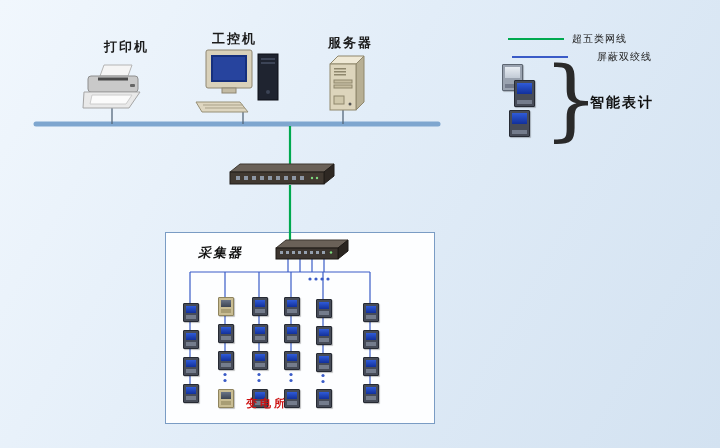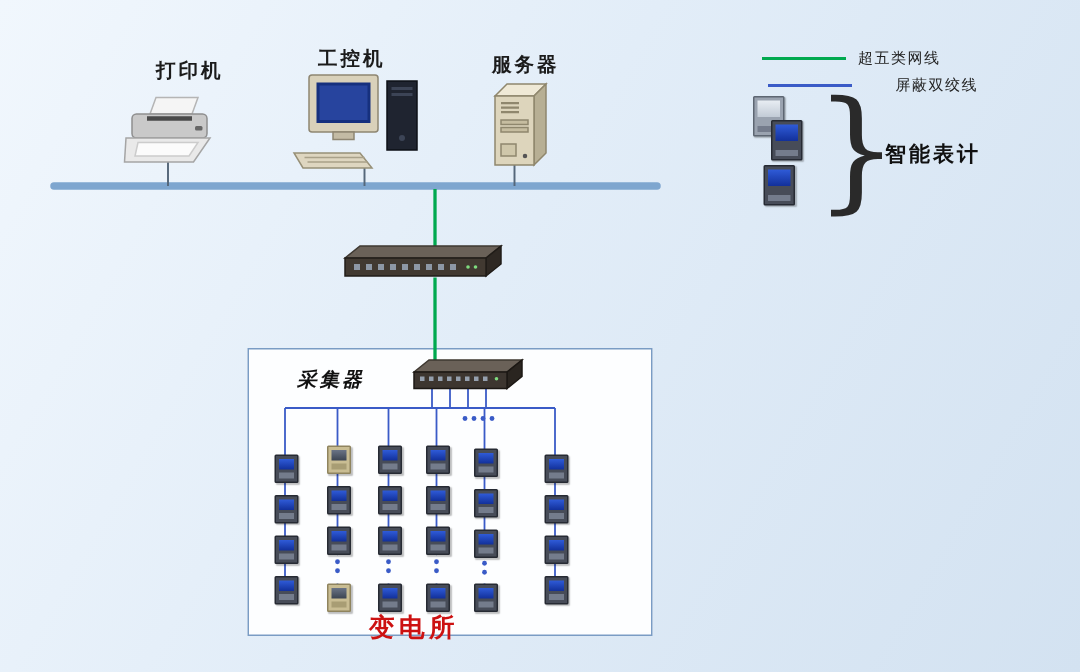--- a/index.html
+++ b/index.html
@@ -8,21 +8,21 @@
     background:linear-gradient(120deg,#f1f7fd 0%,#e2edf8 45%,#d3e2f1 100%);
     font-family:"DejaVu Sans","Liberation Sans",sans-serif;
   }
   .dev-label{position:absolute;font-size:13px;font-weight:600;color:#1b1b1b;letter-spacing:2px;z-index:6;}
   .legend-row{position:absolute;display:flex;align-items:center;z-index:6;margin-top:16px;}
   .legend-line{display:inline-block;width:56px;height:2px;}
   .legend-text{font-size:10px;color:#222;margin-left:8px;letter-spacing:1px;}
   .substation-box{position:absolute;left:165px;top:232px;width:270px;height:192px;
     background:#fdfeff;border:1px solid #7a9cc4;box-sizing:border-box;z-index:1;}
   .collector-label{position:absolute;left:198px;top:244px;font-size:13px;font-weight:bold;color:#111;letter-spacing:2px;z-index:6;font-style:italic;}
-  .substation-label{position:absolute;left:246px;top:407px;font-size:17px;font-weight:bold;letter-spacing:3px;z-index:6;}
+  .substation-label{position:absolute;left:246px;top:396px;font-size:11px;font-weight:bold;letter-spacing:3px;z-index:6;}
   .brace{position:absolute;left:543px;top:54px;font-size:88px;line-height:92px;
     font-family:"DejaVu Serif","Liberation Serif",serif;color:#2a2a2a;z-index:6;}
   .smart-label{position:absolute;left:590px;top:94px;font-size:14px;font-weight:bold;color:#111;letter-spacing:2px;z-index:6;}
   #wires{position:absolute;left:0;top:0;z-index:2;}
   .device{position:absolute;z-index:4;}
   
   .meter{position:absolute;width:14px;height:17px;background:#474c58;border:1px solid #262a33;
     border-radius:1px;box-shadow:1px 1px 1px rgba(0,0,0,.25);z-index:5;}
   .meter::before{content:"";position:absolute;left:2px;right:2px;top:2px;height:7px;
     background:linear-gradient(#2f5bd8,#12309a);}

